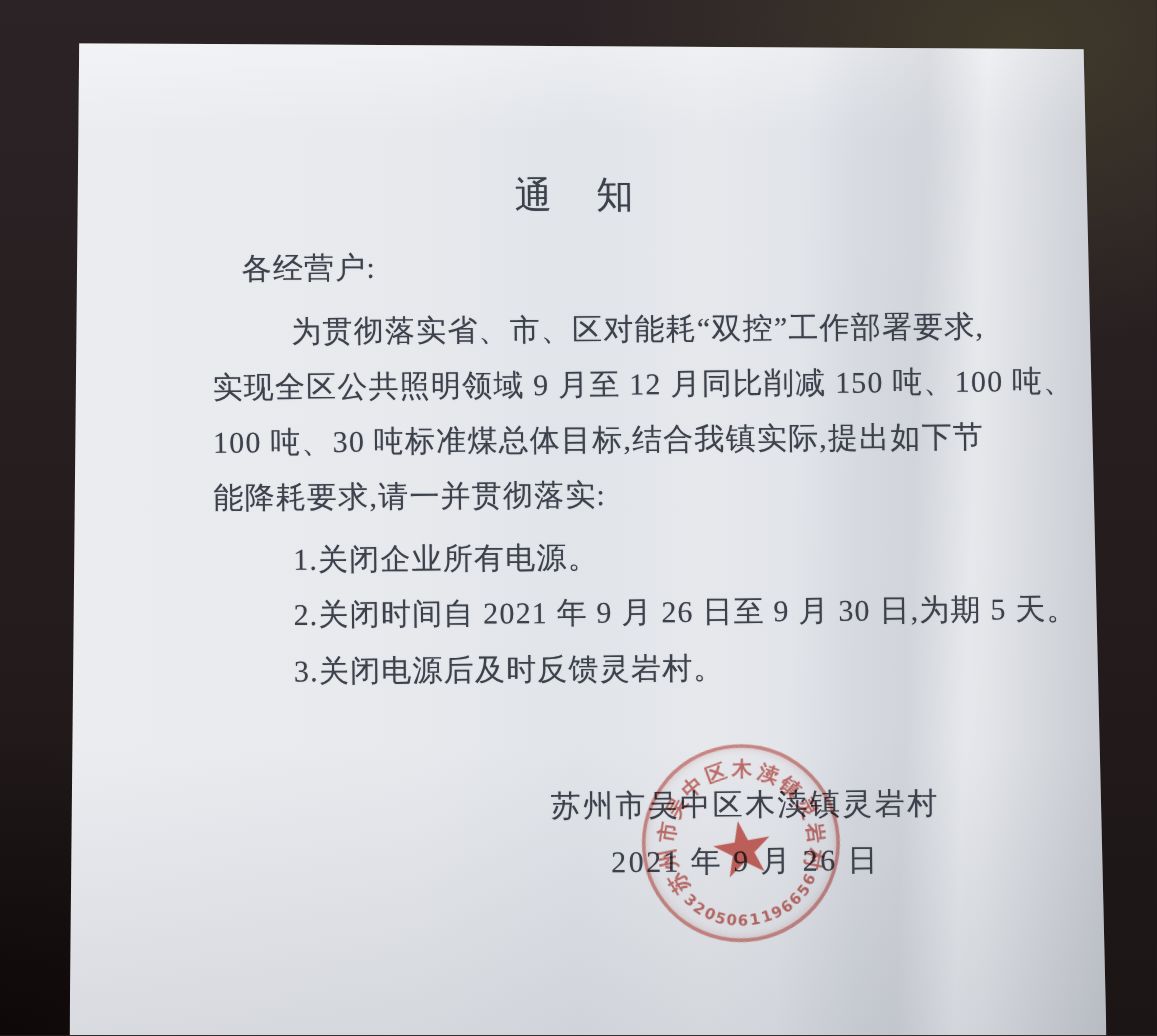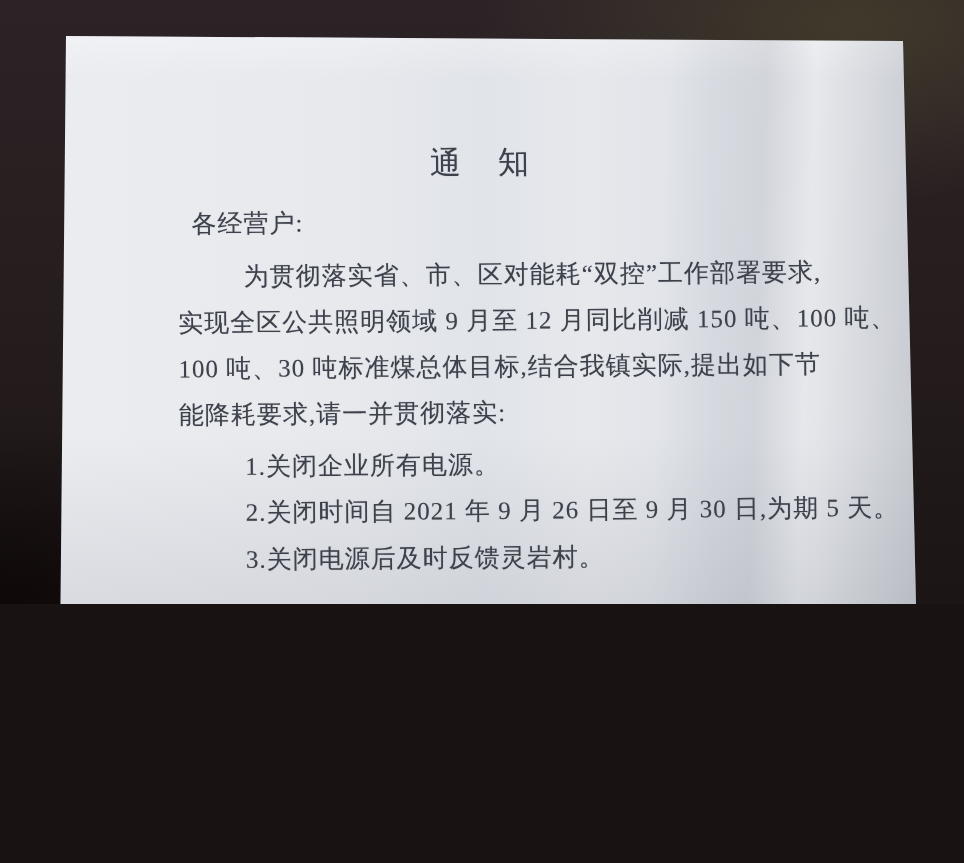--- a/index.html
+++ b/index.html
@@ -1,37 +1,37 @@
 <!DOCTYPE html>
 <html><head>
 <meta charset="utf-8">
 <style>
   html,body{margin:0;padding:0;background:#181213;}
   .photo{
-    position:relative;width:964px;height:604px;overflow:hidden;
+    position:relative;width:964px;height:863px;overflow:hidden;
     font-family:"Liberation Serif","DejaVu Serif",serif;
     background:
       radial-gradient(62% 48% at 88% 4%, #403a2b 0%, rgba(64,58,43,0) 62%),
       radial-gradient(55% 42% at 0% 100%, #0e0908 0%, rgba(14,9,8,0) 70%),
       linear-gradient(180deg,#2c2327 0%,#261d1e 48%,#1b1516 100%);
   }
   .paper{
     position:absolute;inset:0;
     clip-path:polygon(66px 36px, 903px 41px, 922px 863px, 58px 863px);
     background:
       linear-gradient(92deg, rgba(0,0,0,0) 68%, rgba(90,95,108,.12) 78%, rgba(0,0,0,0) 83%, rgba(70,76,88,.16) 96%, rgba(70,76,88,.20) 100%),
       linear-gradient(180deg, rgba(255,255,255,.55) 0%, rgba(255,255,255,0) 13%),
       linear-gradient(0deg, rgba(118,124,136,.16) 0%, rgba(0,0,0,0) 28%),
       linear-gradient(90deg,#ecedf1 0%,#e7e9ed 36%,#e1e4e9 50%,#e6e8ec 61%,#dfe2e8 74%,#e6e8ec 85%,#d9dce2 100%);
   }
   .content{position:absolute;inset:0;transform:rotate(-0.45deg);color:#3d414b;}
   .line{position:absolute;white-space:nowrap;letter-spacing:1px;font-size:25px;
         text-shadow:0 0 1px rgba(61,65,75,.35);}
   .title{font-size:31px;letter-spacing:3px;left:0;width:964px;text-align:center;top:142px;}
-  .salutation{left:192px;top:205px;}
+  .salutation{left:203px;top:205px;}
   .p0{left:244px;top:258px;}
   .p1{left:178px;top:304px;}
   .p2{left:178px;top:350px;}
   .p3{left:178px;top:396px;}
   .it0{left:244px;top:448px;}
   .it1{left:244px;top:494px;}
   .it2{left:244px;top:541px;}
   .sig{left:448px;top:655px;width:342px;text-align:center;letter-spacing:2px;}
   .date{left:448px;top:702px;width:342px;text-align:center;letter-spacing:2px;}
   .seal{

